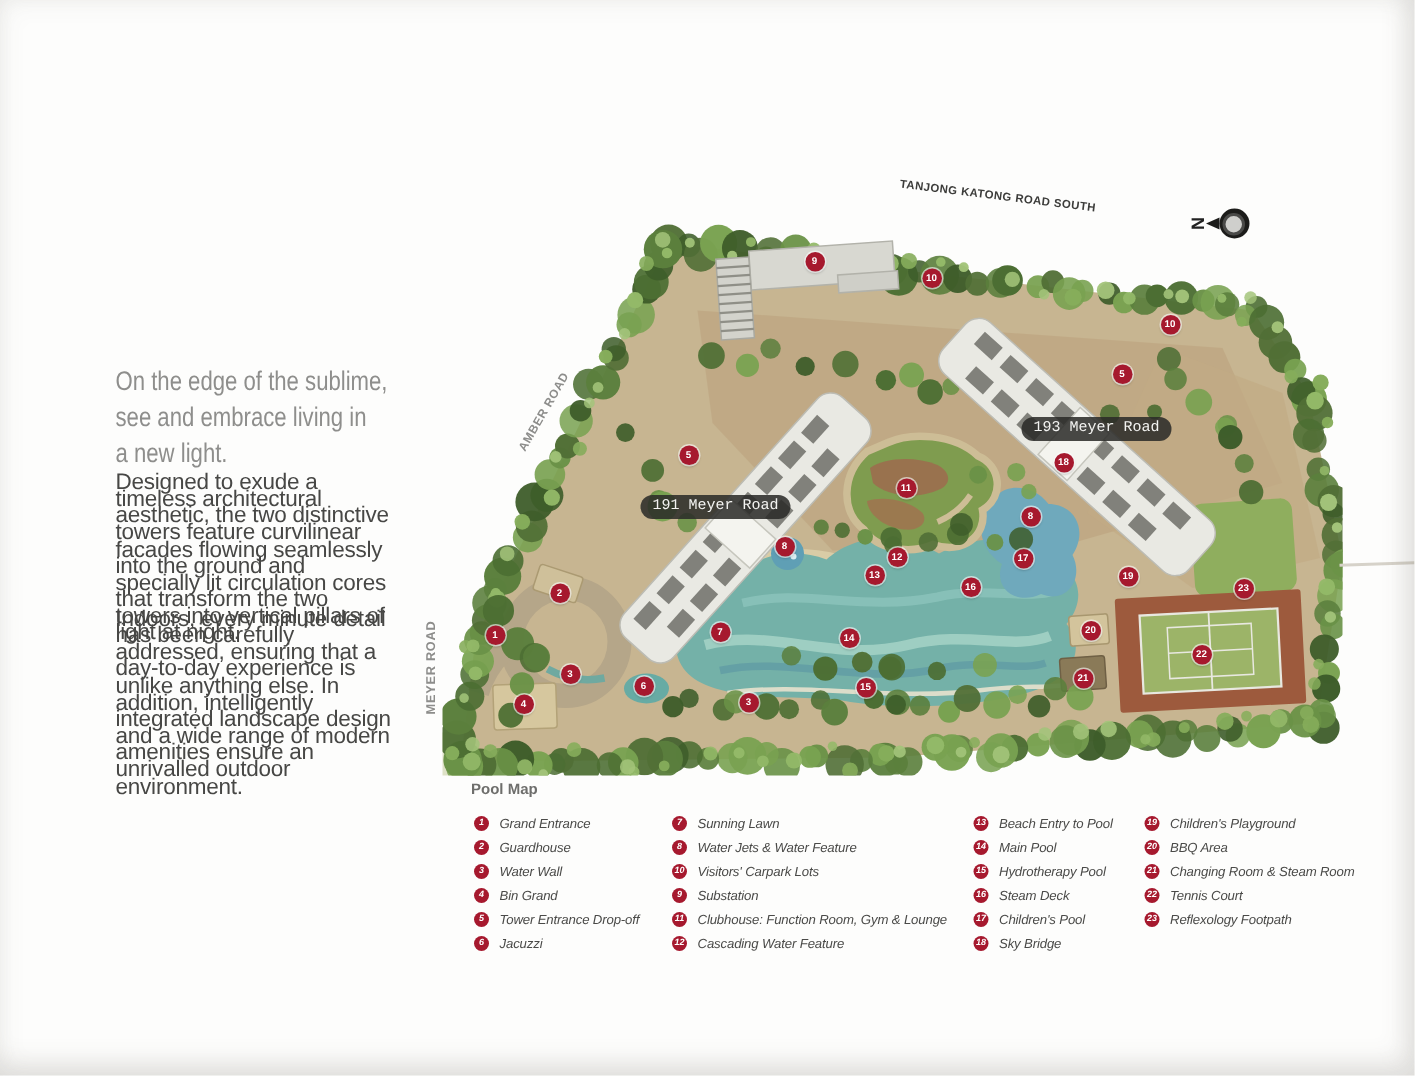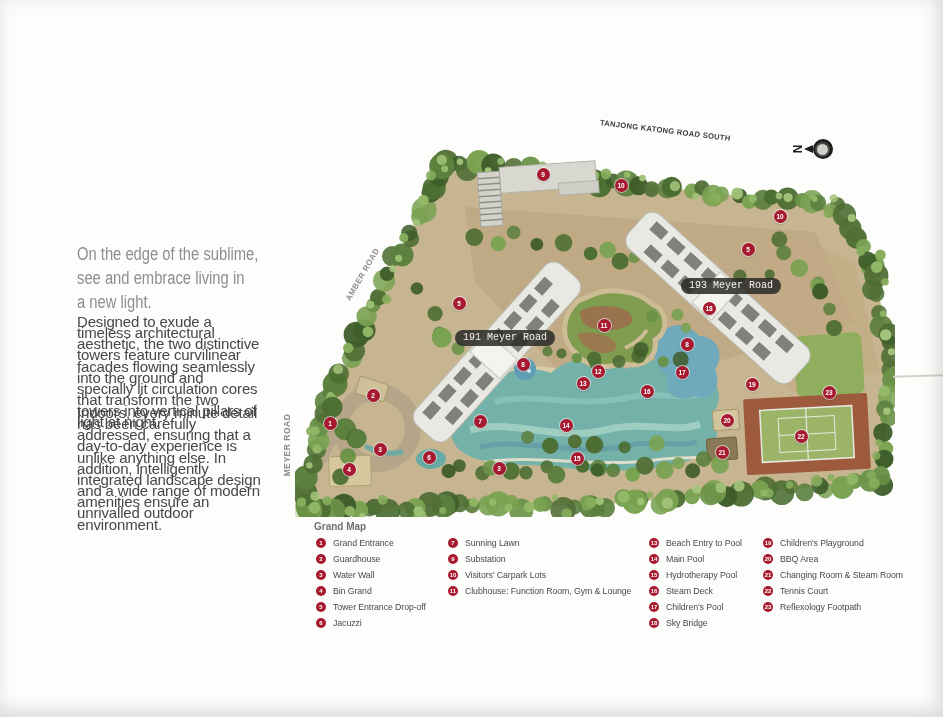--- a/index.html
+++ b/index.html
@@ -18,21 +18,21 @@
   .para2{top:165px;}
   
   .map{position:absolute;left:295px;top:112px;width:600px;height:405px;}
   .map svg{position:absolute;left:0;top:0;}
   .marker{position:absolute;width:13px;height:13px;border-radius:50%;
        background:var(--marker,#a6192e);color:#fff;font-size:6.5px;font-weight:bold;
        display:flex;align-items:center;justify-content:center;
        box-shadow:0 0 0 1px rgba(255,255,255,.6), 0 1px 2px rgba(0,0,0,.35);}
   .pill{position:absolute;background:rgba(42,42,40,.86);color:#f3f3f1;font-size:10px;
        padding:2px 8px 3px;border-radius:10px;white-space:nowrap;font-family:Liberation Mono, monospace;}
-  .pill-191{left:160px;top:218px;}
+  .pill-191{left:132px;top:218px;}
   .pill-193{left:386px;top:166px;}
   
   .road{position:absolute;font-weight:bold;white-space:nowrap;}
   .road-top{left:600px;top:118px;font-size:7.6px;letter-spacing:.3px;color:#3c3c3a;
        transform:rotate(7deg);transform-origin:0 50%;}
   .road-amber{left:333px;top:270px;font-size:8px;letter-spacing:.4px;color:#8d8d8b;
        transform:rotate(-60deg);}
   .road-meyer{left:252px;top:440px;font-size:8.5px;letter-spacing:.5px;color:#8d8d8b;
        width:70px;text-align:center;transform:rotate(-90deg);}
   
@@ -42,21 +42,21 @@
        border-right:9px solid #1c1c1a;margin-left:1px;}
   .compass-circle{width:20px;height:20px;border-radius:50%;background:#1c1c1a;
        display:flex;align-items:center;justify-content:center;}
   .compass-circle .inner{width:11px;height:11px;border-radius:50%;background:#cfcfcc;border:2px solid #4a4a48;}
   .fold-line{position:absolute;left:893px;top:375px;width:50px;height:1.5px;
        background:#d6d2c9;transform:rotate(-2deg);}
   
   .legend-title{position:absolute;left:314px;top:521px;margin:0;
        font-size:10px;font-weight:bold;color:#6e6e6c;}
   .legend-col{position:absolute;top:538px;}
-  .legend-item{display:flex;align-items:flex-start;height:16px;}
+  .legend-item{display:flex;align-items:flex-end;height:16px;font-style:italic;}
   .badge{width:10px;height:10px;border-radius:50%;background:var(--marker,#a6192e);
        color:#fff;font-size:6px;font-weight:bold;display:flex;align-items:center;
        justify-content:center;flex:0 0 10px;}
   .lab{margin-left:7px;font-size:8.8px;letter-spacing:-.1px;color:#4a4a48;white-space:nowrap;}
   #lc0{left:316px;} #lc1{left:448px;} #lc2{left:649px;} #lc3{left:763px;}
 </style>
 </head>
 <body>
 
 <div class="page">
@@ -524,21 +524,21 @@
     <span class="compass-n">N</span>
     <span class="compass-pointer"></span>
     <span class="compass-circle">
         <span class="inner"></span>
       </span>
   </div>
 
   <div class="fold-line"></div>
 
   <section>
-    <h2 class="legend-title">Grand Map</h2>
+    <h2 class="legend-title">Pool Map</h2>
     <div class="legend-col" id="lc0">
         <div class="legend-item">
           <span class="badge">1</span>
           <span class="lab">Grand Entrance</span>
         </div>
         <div class="legend-item">
           <span class="badge">2</span>
           <span class="lab">Guardhouse</span>
         </div>
         <div class="legend-item">
@@ -557,31 +557,39 @@
           <span class="badge">6</span>
           <span class="lab">Jacuzzi</span>
         </div>
       </div>
     <div class="legend-col" id="lc1">
         <div class="legend-item">
           <span class="badge">7</span>
           <span class="lab">Sunning Lawn</span>
         </div>
         <div class="legend-item">
+          <span class="badge">8</span>
+          <span class="lab">Water Jets &amp; Water Feature</span>
+        </div>
+        <div class="legend-item">
+          <span class="badge">10</span>
+          <span class="lab">Visitors' Carpark Lots</span>
+        </div>
+        <div class="legend-item">
           <span class="badge">9</span>
           <span class="lab">Substation</span>
         </div>
         <div class="legend-item">
-          <span class="badge">10</span>
-          <span class="lab">Visitors' Carpark Lots</span>
-        </div>
-        <div class="legend-item">
           <span class="badge">11</span>
           <span class="lab">Clubhouse: Function Room, Gym &amp; Lounge</span>
         </div>
+        <div class="legend-item">
+          <span class="badge">12</span>
+          <span class="lab">Cascading Water Feature</span>
+        </div>
       </div>
     <div class="legend-col" id="lc2">
         <div class="legend-item">
           <span class="badge">13</span>
           <span class="lab">Beach Entry to Pool</span>
         </div>
         <div class="legend-item">
           <span class="badge">14</span>
           <span class="lab">Main Pool</span>
         </div>

